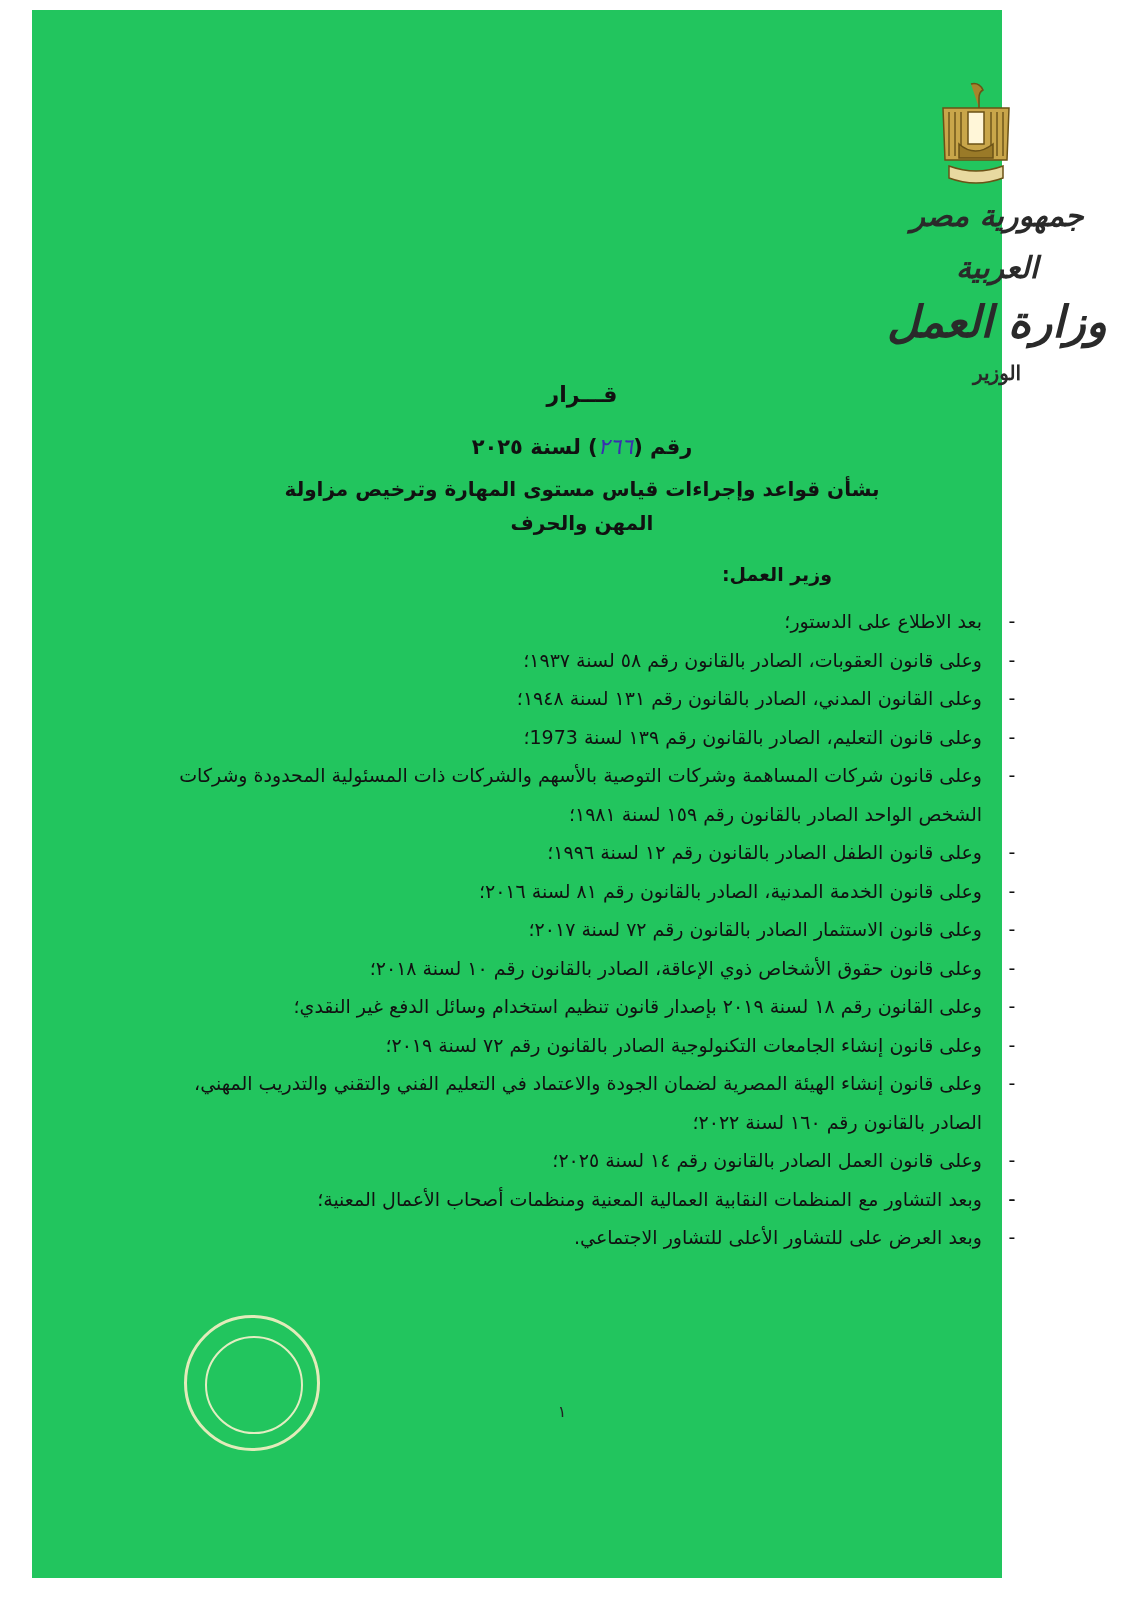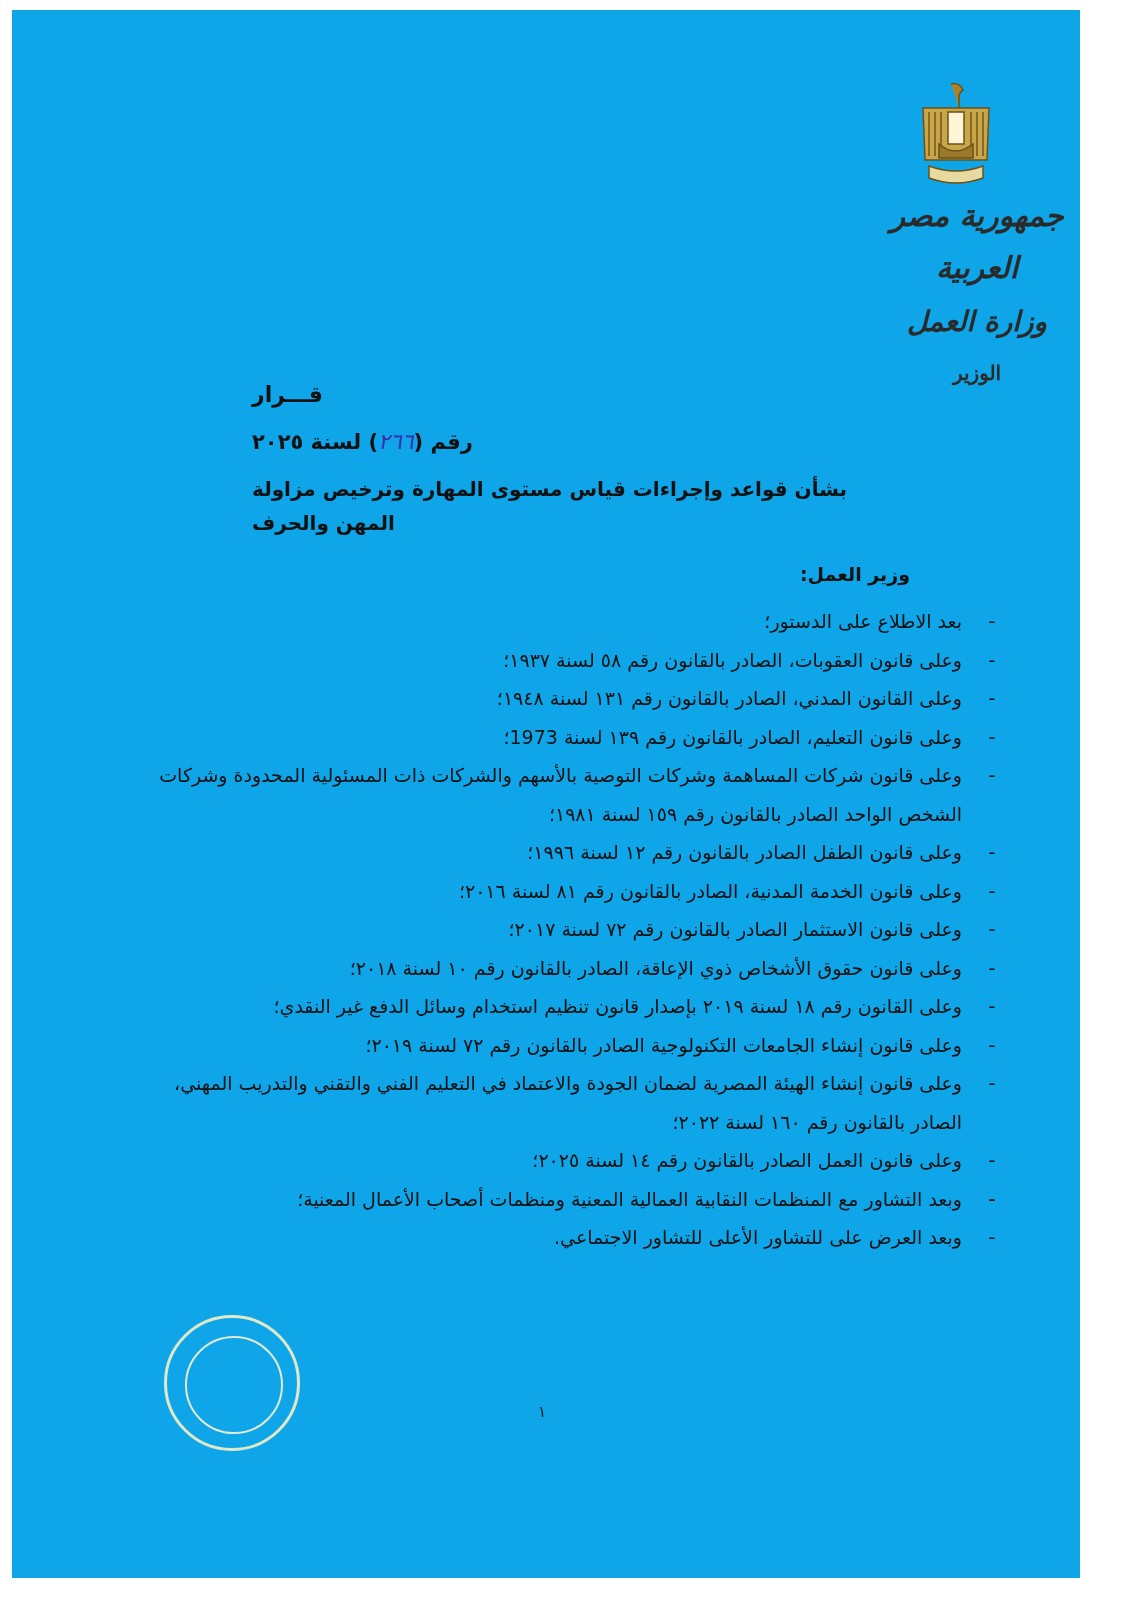--- a/index.html
+++ b/index.html
@@ -5,56 +5,56 @@
     html, body { margin: 0; padding: 0; }
     body {
       width: 1131px; height: 1599px;
       background: #ffffff;
       position: relative;
       overflow: hidden;
       font-family: "DejaVu Sans", sans-serif;
     }
     .paper {
       position: absolute;
-      left: 12px; top: 10px;
-      width: 1068px; height: 1568px;
-      background: #0ea5e9;
+      left: 32px; top: 10px;
+      width: 970px; height: 1568px;
+      background: #22c55e;
     }
     
     .emblem {
       position: absolute;
       left: 903px; top: 72px;
       width: 82px; height: 106px;
     }
     .letterhead-text {
       position: absolute;
       left: 840px; top: 180px;
       width: 250px;
       text-align: center;
       direction: rtl;
       font-family: "DejaVu Serif", serif;
       color: #2a2a2a;
       font-weight: bold;
     }
     .lh-line1 { font-size: 30px; line-height: 52px; font-style: italic; }
-    .lh-line2 { font-size: 28px; line-height: 56px; font-style: italic; }
+    .lh-line2 { font-size: 44px; line-height: 56px; font-style: italic; }
     .lh-line3 { font-size: 20px; line-height: 46px; }
 
     
     .title-block {
       position: absolute;
       left: 240px; top: 368px;
       width: 620px;
-      text-align: left;
+      text-align: center;
       direction: rtl;
       color: #111;
       font-weight: bold;
     }
     .decree-word { font-size: 22px; line-height: 34px; letter-spacing: 6px; }
-    .decree-number { font-size: 21px; line-height: 47px; margin-top: 6px; }
+    .decree-number { font-size: 21px; line-height: 38px; margin-top: 16px; }
     .hand-number {
       color: #3a2fb0;
       font-family: "DejaVu Serif", serif;
       font-style: italic;
       font-weight: normal;
       font-size: 22px;
     }
     .decree-subject { font-size: 20px; line-height: 34px; margin-top: 6px; }
 
     

